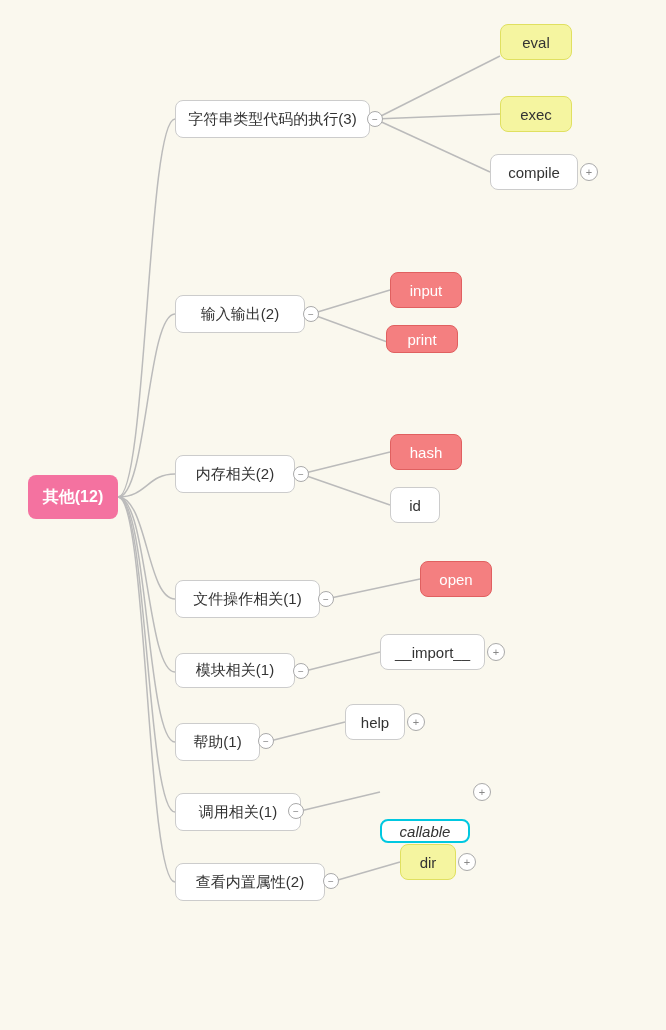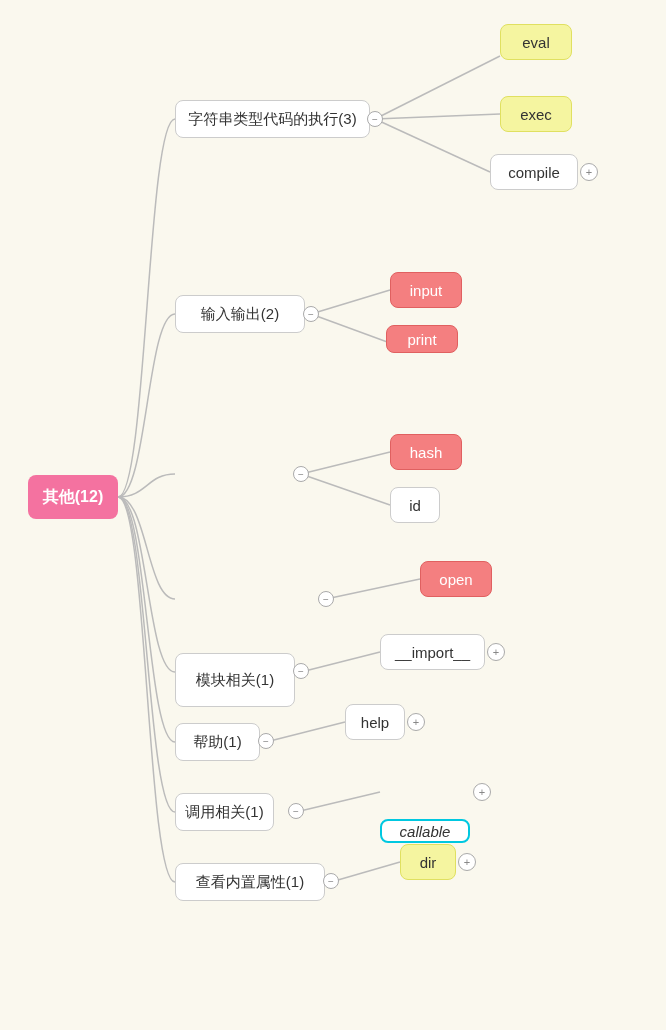--- a/index.html
+++ b/index.html
@@ -169,24 +169,26 @@
 
     <line x1="296" y1="812" x2="380" y2="792"></line>
 
     <line x1="331" y1="882" x2="400" y2="862"></line>
   </svg>
 
   <div class="node node-root" style="left:28px; top:475px; width:90px; height:44px;">其他(12)</div>
 
   <div class="node node-mid" style="left:175px; top:100px; width:195px; height:38px;">字符串类型代码的执行(3)</div>
   <div class="node node-mid" style="left:175px; top:295px; width:130px; height:38px;">输入输出(2)</div>
-  <div class="node node-mid" style="left:175px; top:653px; width:120px; height:54px;">模块相关(1)</div>
+  <div class="node node-mid" style="left:175px; top:455px; width:120px; height:38px;">内存相关(2)</div>
+  <div class="node node-mid" style="left:175px; top:580px; width:145px; height:38px;">文件操作相关(1)</div>
+  <div class="node node-mid" style="left:175px; top:653px; width:120px; height:35px;">模块相关(1)</div>
   <div class="node node-mid" style="left:175px; top:723px; width:85px; height:38px;">帮助(1)</div>
-  <div class="node node-mid" style="left:175px; top:793px; width:99px; height:38px;">调用相关(1)</div>
-  <div class="node node-mid" style="left:175px; top:863px; width:150px; height:38px;">查看内置属性(1)</div>
+  <div class="node node-mid" style="left:175px; top:793px; width:126px; height:38px;">调用相关(1)</div>
+  <div class="node node-mid" style="left:175px; top:863px; width:150px; height:38px;">查看内置属性(2)</div>
 
   <div class="node node-leaf-yellow" style="left:500px; top:24px; width:72px; height:36px;">eval</div>
   <div class="node node-leaf-yellow" style="left:500px; top:96px; width:72px; height:36px;">exec</div>
   <div class="node node-leaf-default" style="left:490px; top:154px; width:88px; height:36px;">compile</div>
   <div class="node node-leaf-pink" style="left:390px; top:272px; width:72px; height:36px;">input</div>
   <div class="node node-leaf-pink" style="left:386px; top:325px; width:72px; height:28px;">print</div>
   <div class="node node-leaf-pink" style="left:390px; top:434px; width:72px; height:36px;">hash</div>
   <div class="node node-leaf-default" style="left:390px; top:487px; width:50px; height:36px;">id</div>
   <div class="node node-leaf-pink" style="left:420px; top:561px; width:72px; height:36px;">open</div>
   <div class="node node-leaf-default" style="left:380px; top:634px; width:105px; height:36px;">__import__</div>

